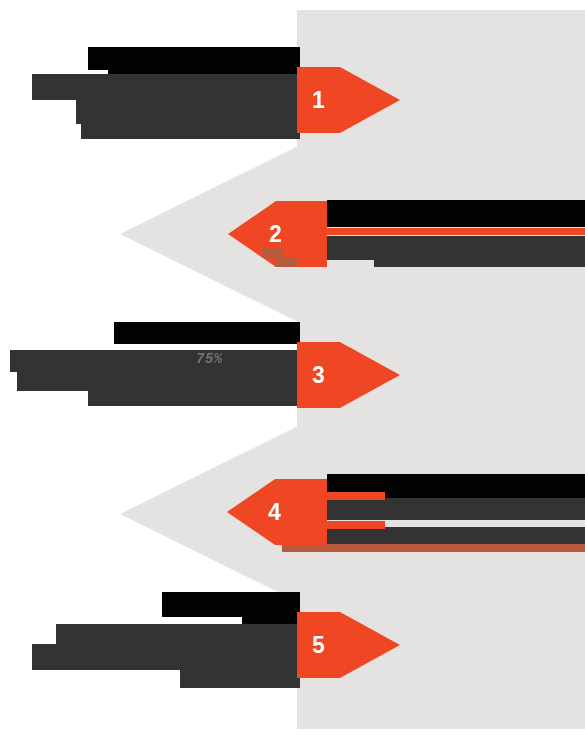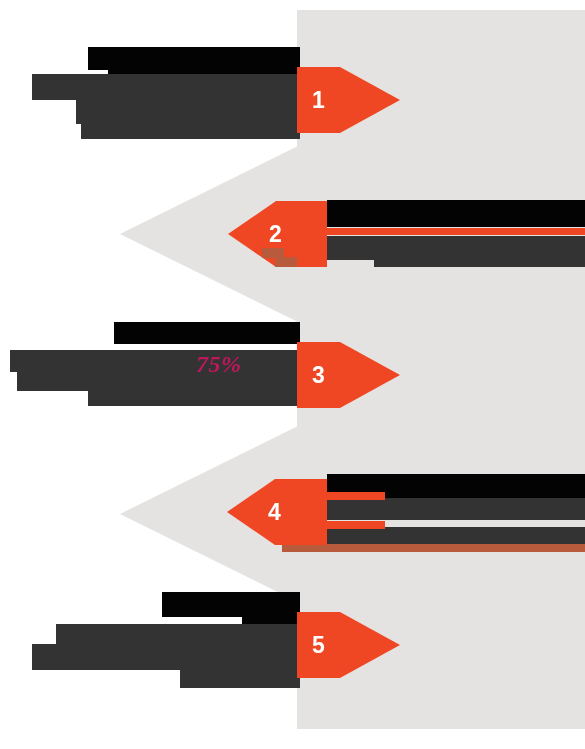--- a/index.html
+++ b/index.html
@@ -89,26 +89,26 @@
     position: absolute;
   }
   .bar.title { background: #030303; }
   .bar.body  { background: #333333; }
   .rule      { position: absolute; background: #ef4723; }
   .rule.dim  { background: #b85b3c; }
 
   .pct {
     position: absolute;
     z-index: 7;
-    color: #be185d;
-    font-size: 24px;
+    color: #737373;
+    font-size: 14px;
     font-style: italic;
     font-weight: bold;
     letter-spacing: .5px;
-    font-family: Liberation Serif, serif;
+    font-family: Liberation Mono, monospace;
     line-height: 1;
   }
 </style>
 </head>
 <body>
 
 <div id="stage">
 
   <div class="grey-panel"></div>
 

